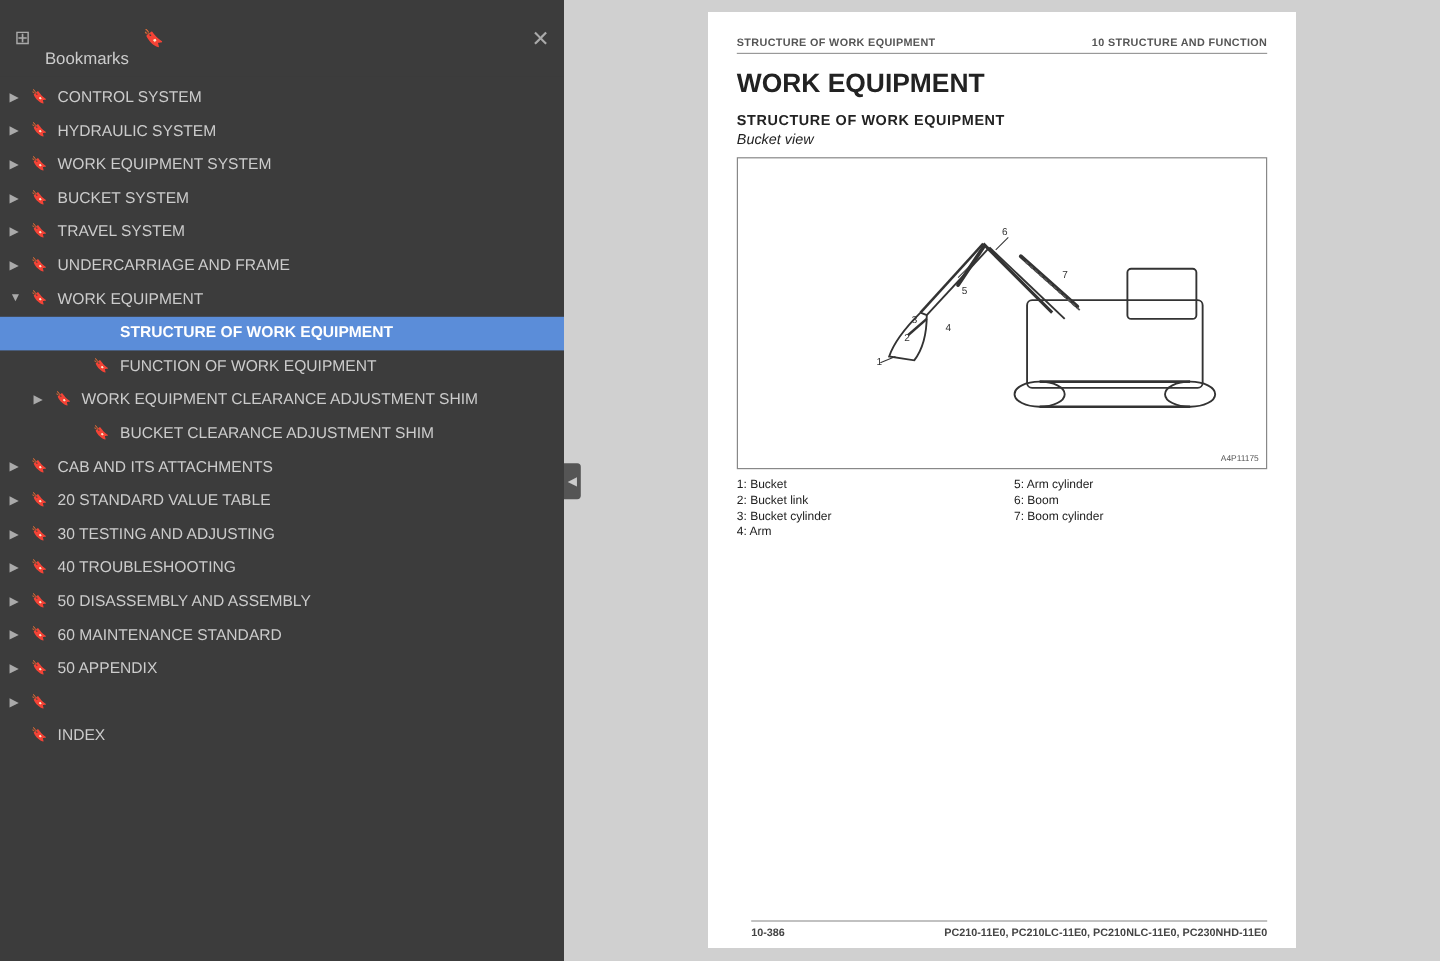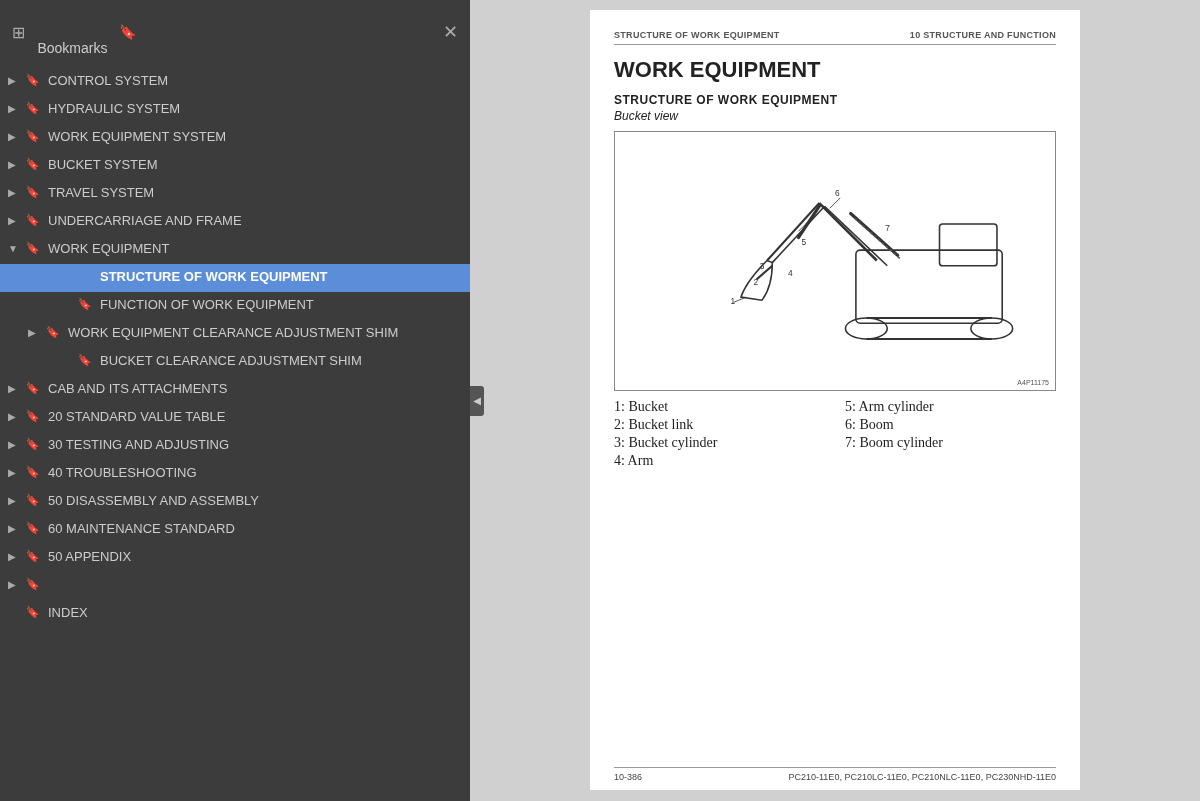--- a/index.html
+++ b/index.html
@@ -201,42 +201,42 @@
       bottom: 4px;
       right: 6px;
       font-size: 7px;
       color: #555;
     }
 
     .legend-grid {
       display: grid;
       grid-template-columns: 1fr 1fr;
       gap: 2px 20px;
-      font-size: 14px;
+      font-size: 10px;
       color: #222;
       margin-bottom: 12px;
-      font-family: Liberation Serif, serif;
     }
 
     .legend-item {
       display: flex;
       gap: 4px;
     }
 
     .doc-footer {
       position: absolute;
       bottom: 8px;
-      left: 24px;
+      left: 36px;
       right: 24px;
       display: flex;
       justify-content: space-between;
       font-size: 9px;
       color: #444;
       border-top: 1px solid #999;
       padding-top: 4px;
+      font-weight: bold;
     }
   </style>
 </head>
 <body>
 
 <div class="left-panel">
   <div class="panel-header">
     <div class="panel-header-left">
       <span class="header-icon">⊞</span>
       <span style="color:#ccc;font-size:14px;margin-top:32px;">Bookmarks</span>

